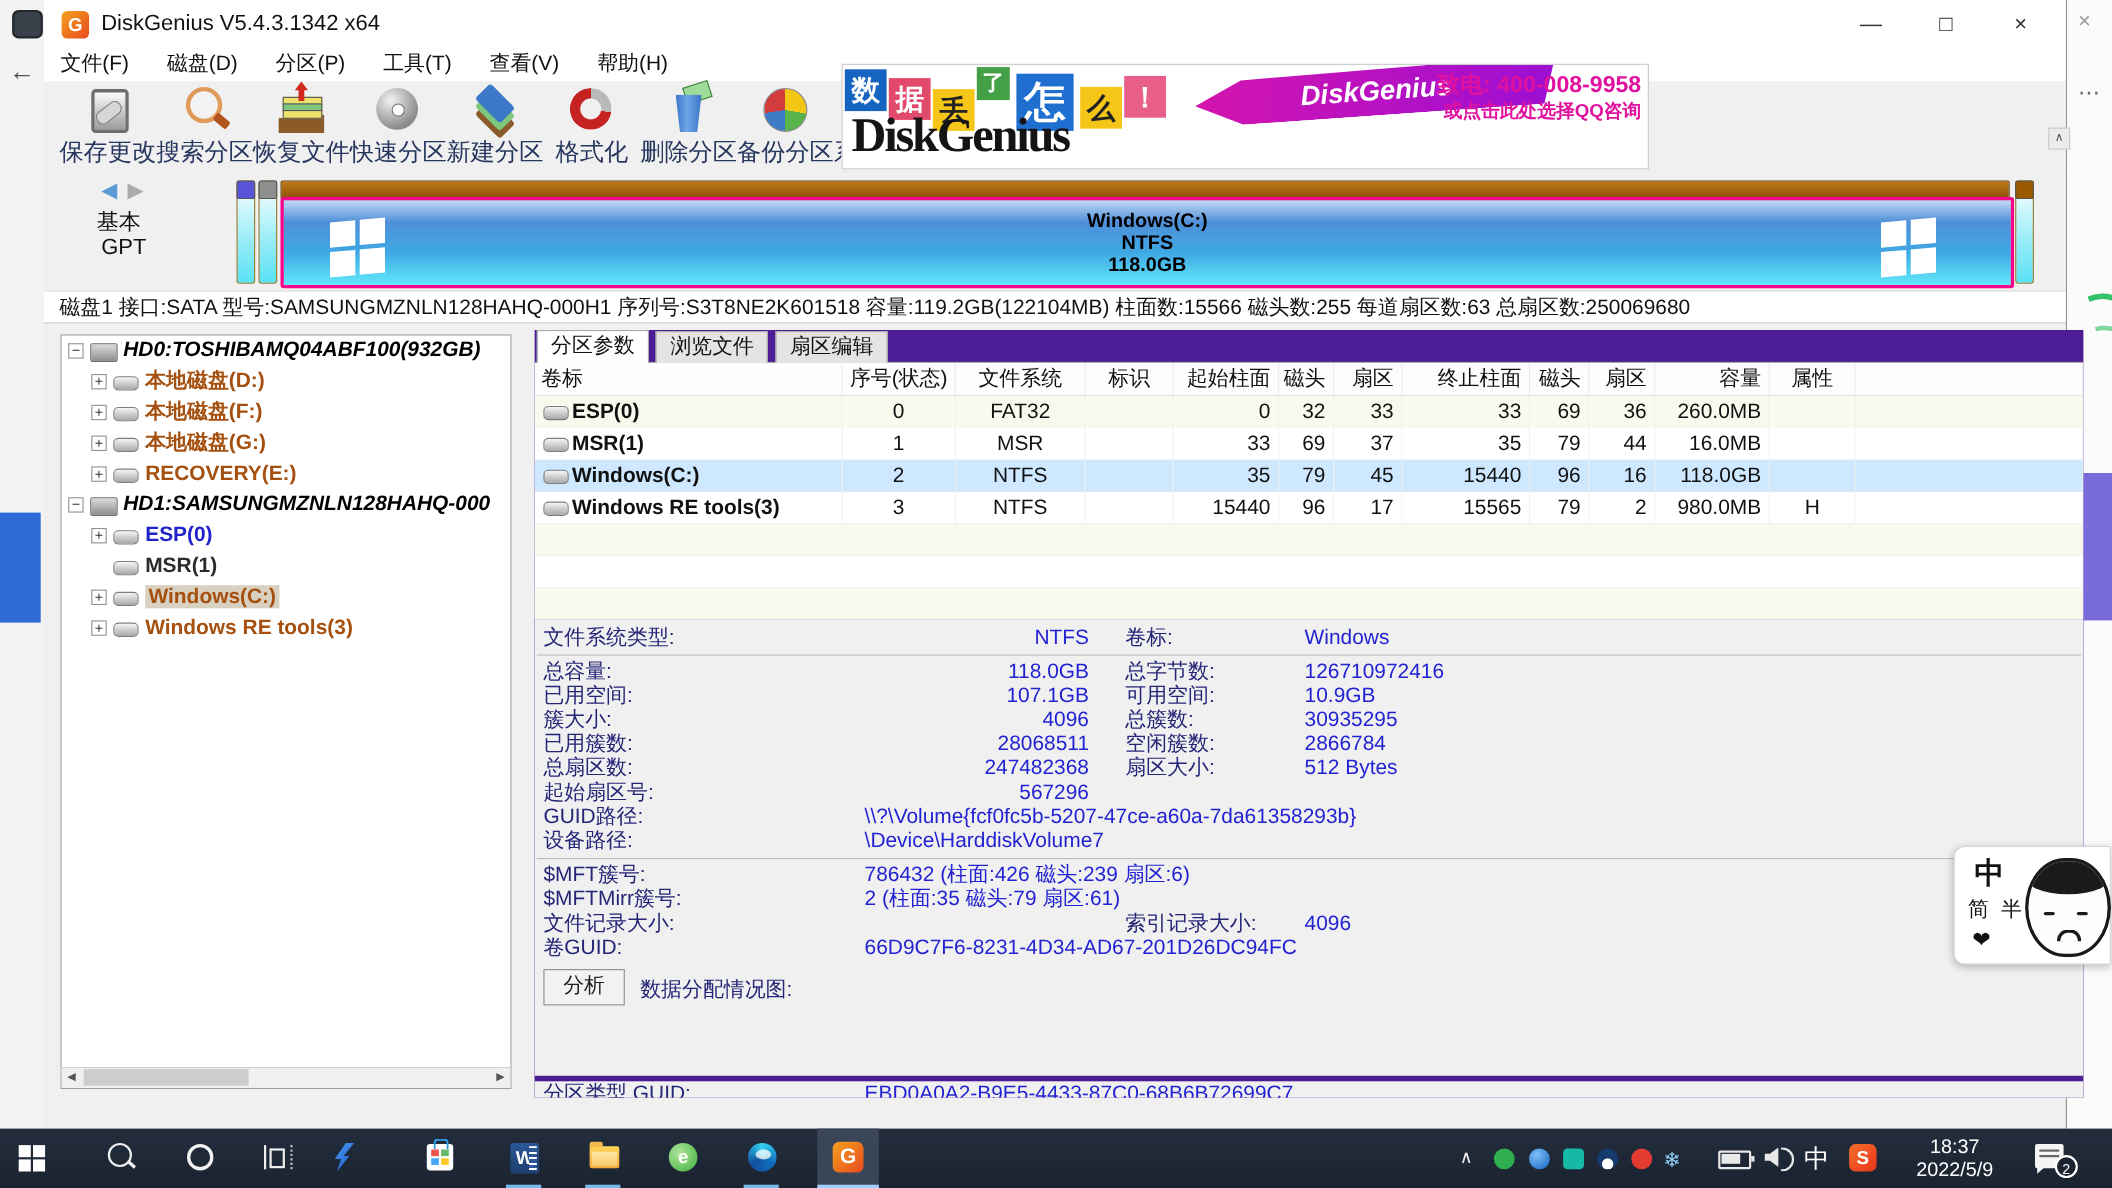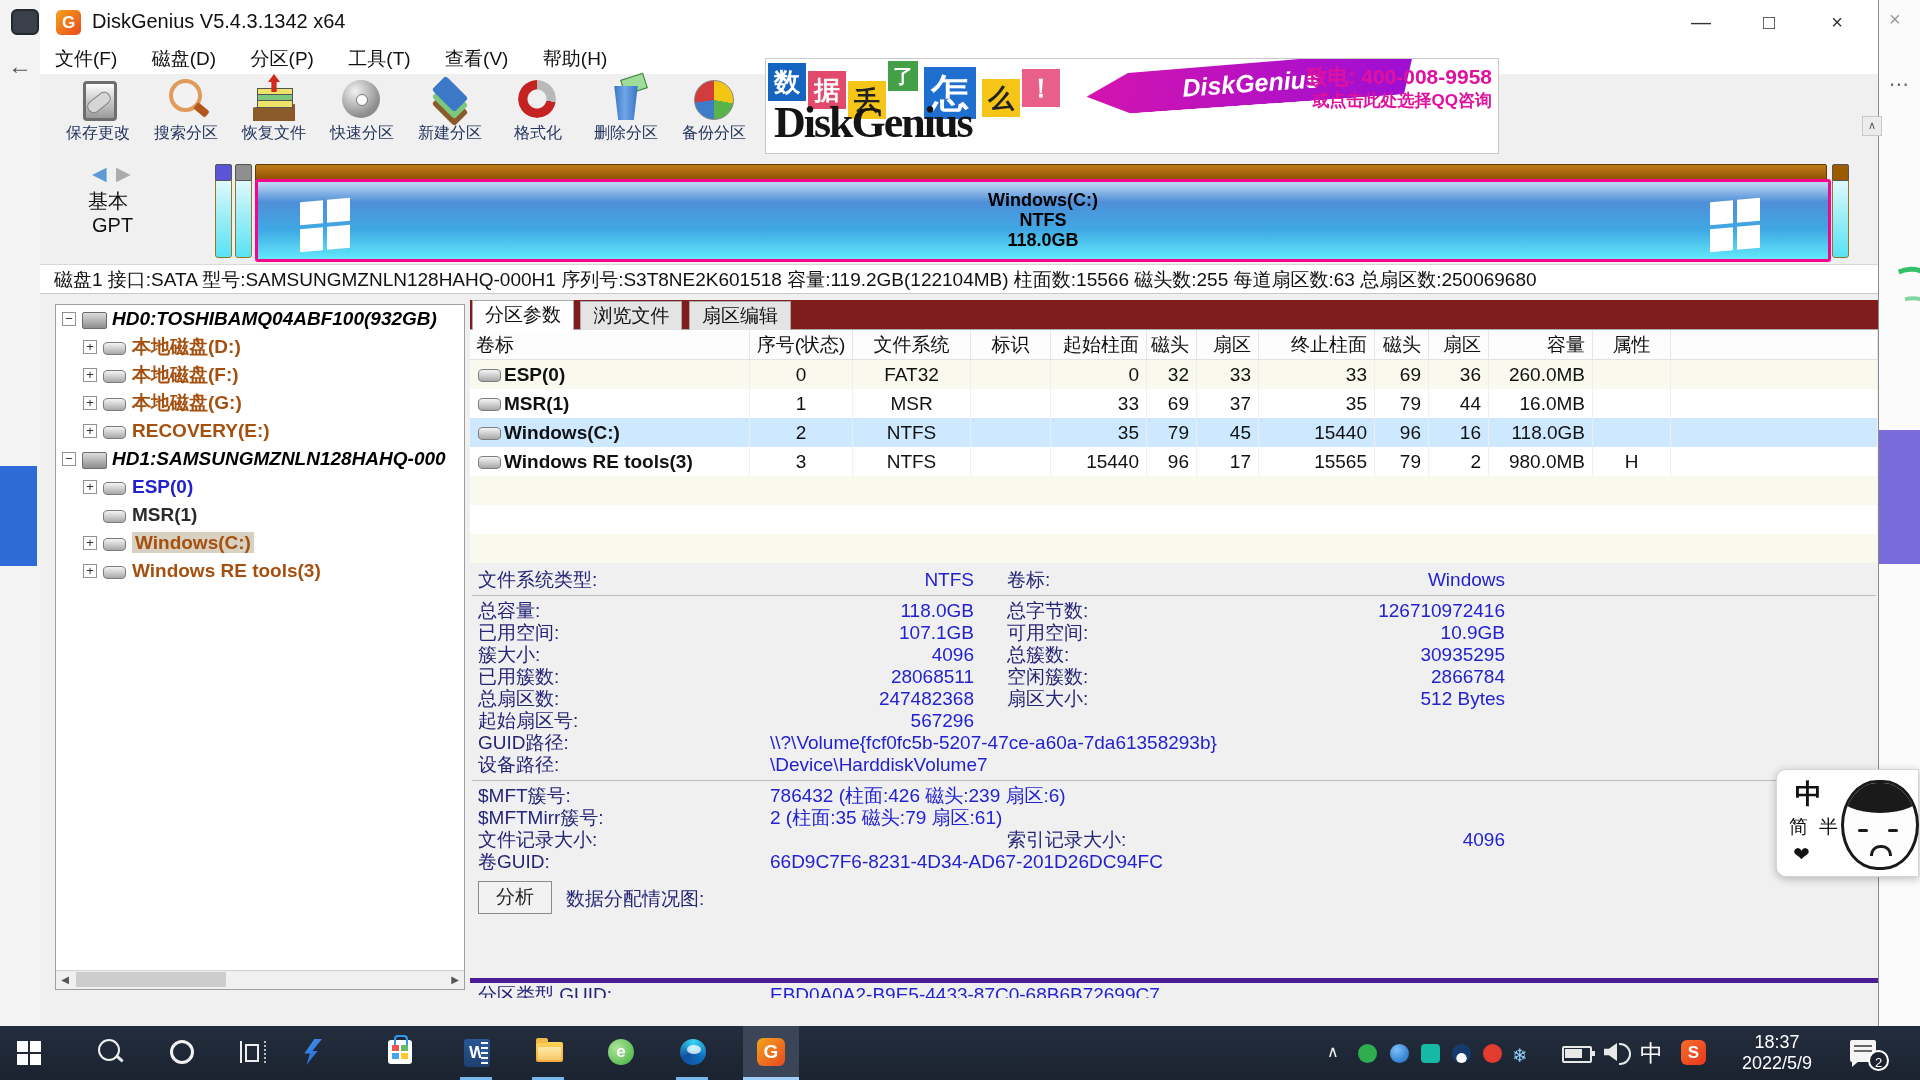--- a/index.html
+++ b/index.html
@@ -28,21 +28,21 @@
   .app-title{position:absolute;left:52px;top:10px;font-size:20px;color:#111;}
   .winbtn{position:absolute;top:0;width:58px;height:44px;text-align:center;line-height:44px;font-size:20px;color:#333;}
   .wb-min{left:1632px;} .wb-max{left:1700px;} .wb-close{left:1768px;}
 
   .menubar{position:absolute;left:0;top:44px;width:100%;height:30px;background:#ffffff;}
   .menu-item{display:inline-block;padding:0 15px;font-size:19px;line-height:30px;color:#111;}
 
   .toolbar{position:absolute;left:0;top:74px;width:100%;height:82px;background:#f0f0f0;border-bottom:1px solid #dadada;}
   .tbtn{position:absolute;top:2px;width:88px;height:78px;text-align:center;}
   .tbi{width:44px;height:44px;position:relative;margin:2px auto 0;}
-  .tlabel{font-size:16px;color:#26365f;margin-top:1px;}
+  .tlabel{font-size:22px;color:#26365f;margin-top:1px;}
 
   
   .ic-save .a{position:absolute;left:7px;top:3px;width:28px;height:34px;background:linear-gradient(#fdfdfd,#9a9a9a);border:3px solid #6e6e6e;border-radius:4px;}
   .ic-save .b{position:absolute;left:10px;top:18px;width:24px;height:11px;background:#d6d6d6;border:1px solid #808080;border-radius:6px;transform:rotate(-38deg);}
   .ic-search .a{position:absolute;left:5px;top:1px;width:25px;height:25px;border:4px solid #e09a5a;border-radius:50%;background:#f2f2f2;}
   .ic-search .b{position:absolute;left:30px;top:28px;width:15px;height:8px;background:#b4551e;border-radius:2px;transform:rotate(40deg);}
   .ic-recover .base{position:absolute;left:1px;bottom:1px;width:42px;height:17px;background:#8a5a28;clip-path:polygon(0 20%,100% 0,100% 100%,0 100%);}
   .ic-recover .l1,.ic-recover .l2,.ic-recover .l3{position:absolute;left:5px;width:34px;height:6px;border:1px solid #555;}
   .ic-recover .l1{top:10px;background:#efe26a;} .ic-recover .l2{top:16px;background:#7ec87e;} .ic-recover .l3{top:22px;background:#efe26a;}
   .ic-recover .arrow{position:absolute;left:16px;top:-4px;width:12px;height:18px;background:#d12a1d;clip-path:polygon(50% 0,100% 45%,72% 45%,72% 100%,28% 100%,28% 45%,0 45%);}
@@ -99,42 +99,42 @@
   .trow .i-part{position:absolute;top:9px;width:21px;height:11px;background:linear-gradient(#f5f5f5,#a8a8a8);border:1px solid #7d7d7d;border-radius:5px/4px;}
   .t0 .exp{left:6px;} .t0 .i-disk{left:26px;} .t0 .lbl{margin-left:56px;}
   .t1 .exp{left:27px;} .t1 .i-part{left:47px;} .t1 .lbl{margin-left:76px;}
   .c-black{color:#000;font-style:italic;} .c-brown{color:#a5500f;} .c-blue{color:#2222cc;} .c-dark{color:#2b2b2b;}
   .t-sel .lbl{background:#d8d0c0;padding:0 3px;}
   .hscroll{position:absolute;left:0;bottom:0;width:100%;height:18px;background:#f0f0f0;border-top:1px solid #d0d0d0;}
   .hs-btn{position:absolute;top:0;width:18px;height:17px;color:#555;font-size:10px;text-align:center;line-height:17px;background:#f0f0f0;}
   .hs-l{left:0;} .hs-r{right:0;}
   .hs-thumb{position:absolute;left:20px;top:1px;width:150px;height:15px;background:#cdcdcd;}
 
-  .right-panel{position:absolute;left:430px;top:4px;width:1408px;height:698px;overflow:hidden;background:#7f1d1d;}
+  .right-panel{position:absolute;left:446px;top:4px;width:1408px;height:698px;overflow:hidden;background:#4c1d95;}
   .tabs{height:29px;border-bottom:1px solid #a9a9a9;position:relative;}
   .tab{display:inline-block;height:28px;line-height:28px;padding:0 12px;font-size:19px;color:#111;border:1px solid #a9a9a9;border-bottom:none;background:#e4e4e4;margin-left:2px;vertical-align:bottom;}
   .tab.active{background:#fff;height:29px;position:relative;z-index:2;}
 
   .grid{display:grid;grid-template-columns:280px 103px 118px 80px 96px 50px 62px 116px 54px 60px 104px 78px 1fr;background:#fff;}
   .grid>div{height:29px;line-height:29px;font-size:19px;color:#111;box-sizing:border-box;border-right:1px solid #efefef;overflow:hidden;}
   .ghead>div{height:30px;line-height:30px;background:#fdfdfd;border-bottom:1px solid #e2e2e2;border-right:1px solid #e6e6e6;}
   .h-left{padding-left:6px;text-align:left;} .h-c{text-align:center;} .h-r{text-align:right;padding-right:7px;}
   .cell-name{position:relative;padding-left:34px;font-weight:bold;}
   .cell-name .i-part{position:absolute;left:8px;top:9px;width:21px;height:11px;background:linear-gradient(#f5f5f5,#a8a8a8);border:1px solid #7d7d7d;border-radius:5px/4px;}
   .v-c{text-align:center;} .v-r{text-align:right;padding-right:7px;}
   .num-s{color:#b400b4;} .num-e{color:#a03030;}
   .row-cream>div{background:#faf9ee;} .row-white>div{background:#fff;} .row-sel>div{background:#cde8ff;}
 
   .details{position:relative;background:#f0f0f0;height:436px;font-size:19px;}
   .drow{position:relative;height:22px;line-height:22px;}
   .dl1{position:absolute;left:8px;color:#252578;}
   .dv1{position:absolute;left:8px;width:496px;text-align:right;color:#2222d2;}
   .dv1.mid{left:300px;width:760px;text-align:left;}
   .dl2{position:absolute;left:537px;color:#252578;}
-  .dv2{position:absolute;left:700px;width:335px;text-align:right;color:#2222d2;}
+  .dv2{position:absolute;left:700px;width:335px;color:#2222d2;}
   .dsep{border-top:1px solid #bdbdbd;margin:4px 2px;}
   .analyze-row{position:relative;height:36px;margin-top:8px;}
   .btn-analyze{position:absolute;left:8px;top:0;width:72px;height:31px;background:#f2f2f2;border:1px solid #8c8c8c;font-size:19px;color:#222;text-align:center;line-height:30px;}
   .alloc-lbl{position:absolute;left:96px;top:5px;color:#252578;}
   .ptype-row{position:absolute;left:0;bottom:-8px;width:100%;height:24px;line-height:24px;border-top:5px solid #4c1d95;}
   .ptype-row .dl1{color:#252578;} .ptype-row .dv1{color:#2222d2;}
 
   .statusbar{position:absolute;left:0;top:1000px;width:100%;height:26px;background:#f0f0f0;border-top:1px solid #cfcfcf;font-size:18px;color:#222;box-sizing:border-box;}
   .sb-ready{position:absolute;left:14px;top:2px;}
   .sb-cell{position:absolute;top:0;height:25px;line-height:25px;text-align:center;border-left:1px solid #d6d6d6;}

